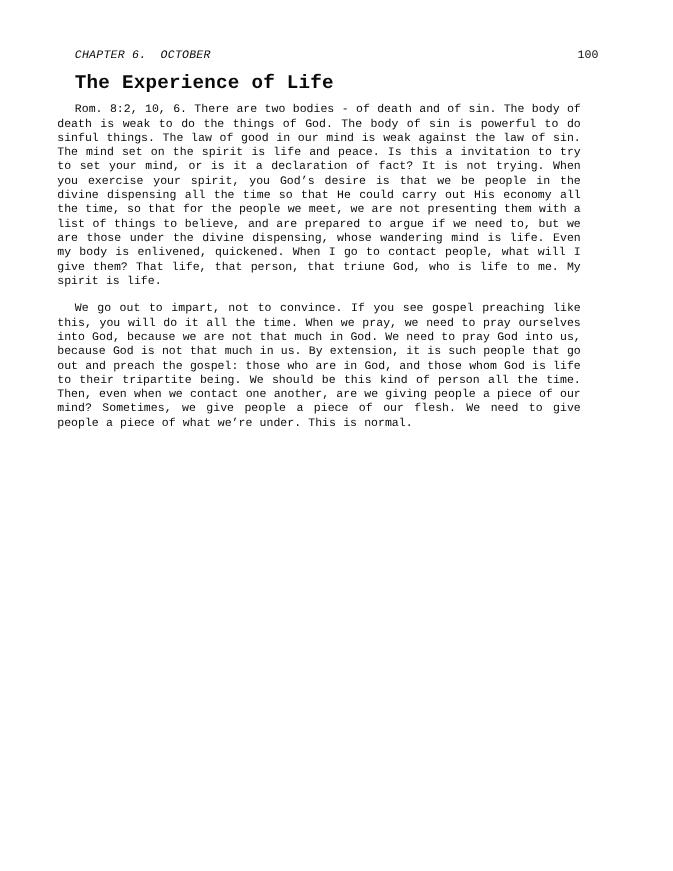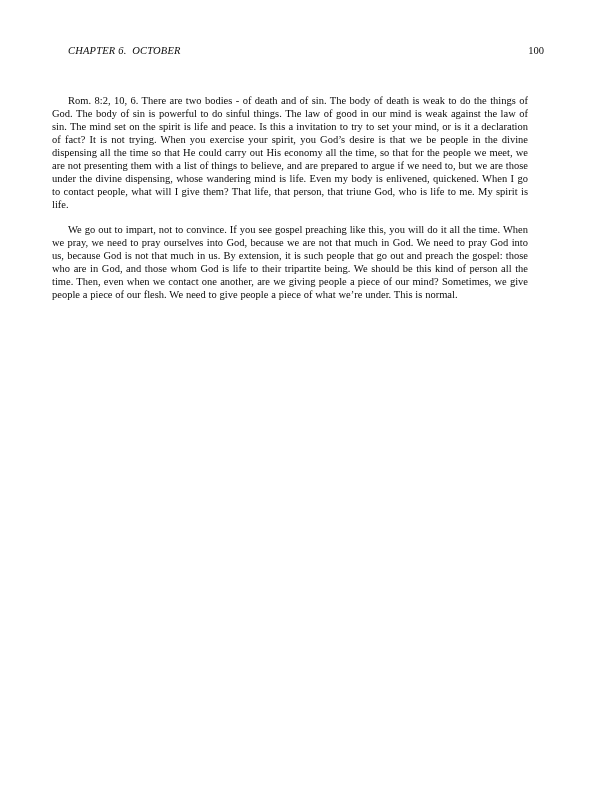--- a/index.html
+++ b/index.html
@@ -6,21 +6,21 @@
     margin: 0;
     padding: 0;
     background: #ffffff;
   }
   .page {
     position: relative;
     width: 612px;
     height: 792px;
     background: #ffffff;
     color: #0a0a0a;
-    font-family: Liberation Serif, serif;
+    font-family: Liberation Mono, monospace;
     overflow: hidden;
   }
   .running-header {
     position: absolute;
     top: 45px;
     left: 68px;
     width: 476px;
     display: flex;
     justify-content: space-between;
     align-items: baseline;
@@ -64,19 +64,20 @@
 </head>
 <body>
 
 <div class="page">
 
   <div class="running-header">
     <span class="chapter-mark">CHAPTER 6.  OCTOBER</span>
     <span class="folio">100</span>
   </div>
 
+  <h1 class="section-title">The Experience of Life</h1>
 
   <div class="body-text">
     <p>Rom. 8:2, 10, 6. There are two bodies - of death and of sin. The body of death is weak to do the things of God. The body of sin is powerful to do sinful things. The law of good in our mind is weak against the law of sin. The mind set on the spirit is life and peace. Is this a invitation to try to set your mind, or is it a declaration of fact? It is not trying. When you exercise your spirit, you God’s desire is that we be people in the divine dispensing all the time so that He could carry out His economy all the time, so that for the people we meet, we are not presenting them with a list of things to believe, and are prepared to argue if we need to, but we are those under the divine dispensing, whose wandering mind is life. Even my body is enlivened, quickened. When I go to contact people, what will I give them? That life, that person, that triune God, who is life to me. My spirit is life.</p>
     <p>We go out to impart, not to convince. If you see gospel preaching like this, you will do it all the time. When we pray, we need to pray ourselves into God, because we are not that much in God. We need to pray God into us, because God is not that much in us. By extension, it is such people that go out and preach the gospel: those who are in God, and those whom God is life to their tripartite being. We should be this kind of person all the time. Then, even when we contact one another, are we giving people a piece of our mind? Sometimes, we give people a piece of our flesh. We need to give people a piece of what we’re under. This is normal.</p>
   </div>
 
 </div>
 
 </body></html>

